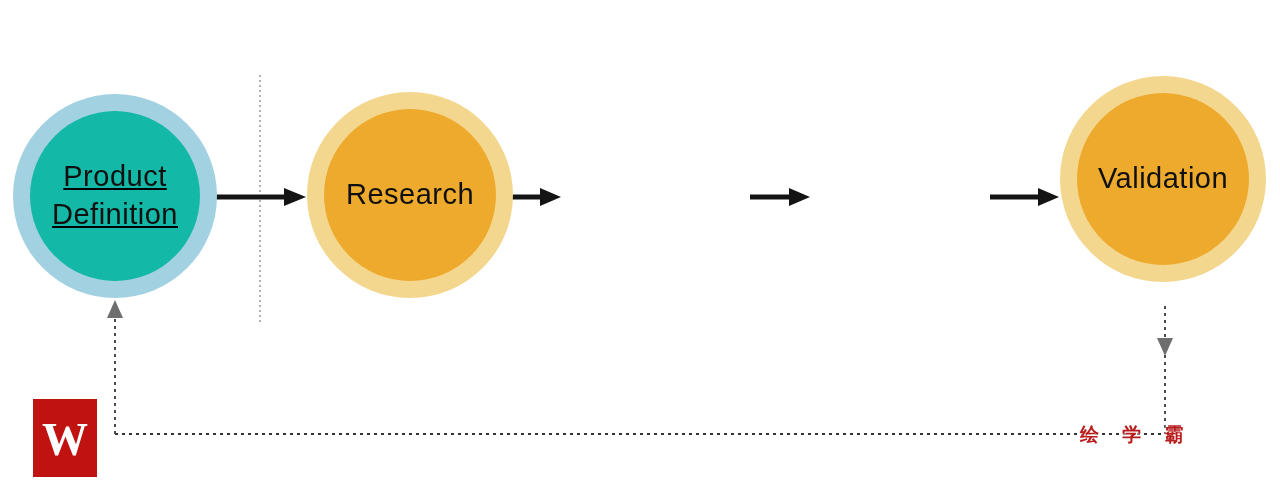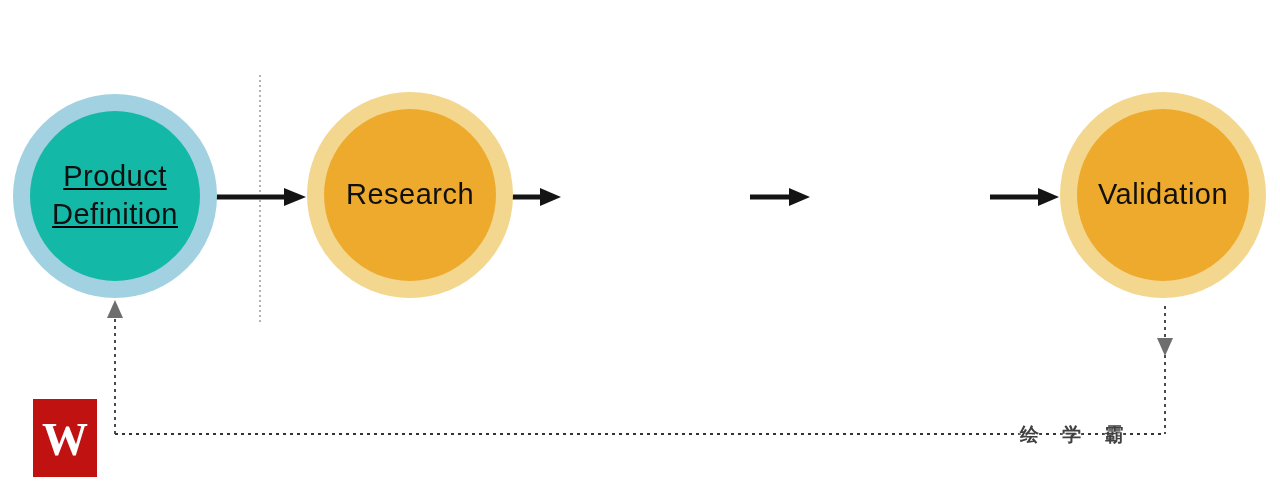--- a/index.html
+++ b/index.html
@@ -45,21 +45,21 @@
   }
   .node.blue        { background: #a2d2e1; }
   .node.blue .inner { background: #14b8a6; text-decoration: underline; }
   .node.orange        { background: #f4d78e; }
   .node.orange .inner { background: #edaa2d; }
 
   .node-1 { left: 13px;   top: 94px; width: 204px; height: 204px; }
   .node-2 { left: 307px;  top: 92px; width: 206px; height: 206px; }
   .node-3 { left: 560px;  top: 92px; width: 206px; height: 206px; }
   .node-4 { left: 802px;  top: 92px; width: 206px; height: 206px; }
-  .node-5 { left: 1060px; top: 92px; width: 206px; height: 206px; }
+  .node-5 { left: 1060px; top: 76px; width: 206px; height: 206px; }
 
   .logo {
     position: absolute;
     left: 33px;
     top: 399px;
     width: 64px;
     height: 78px;
     background: #c11212;
     display: flex;
     align-items: center;
@@ -68,23 +68,23 @@
   .logo .logo-glyph {
     color: #ffffff;
     font-family: "Liberation Serif", serif;
     font-weight: bold;
     font-size: 46px;
     line-height: 1;
     transform: translateY(2px);
   }
   .brand-watermark {
     position: absolute;
-    left: 1020px;
+    left: 1080px;
     top: 422px;
-    color: #404040;
+    color: #b91c1c;
     font-size: 19px;
     font-weight: bold;
     letter-spacing: 9px;
     white-space: nowrap;
     text-shadow:
       0 0 2px #ffffff,
       0 0 4px #ffffff;
   }
 </style>
 </head>

